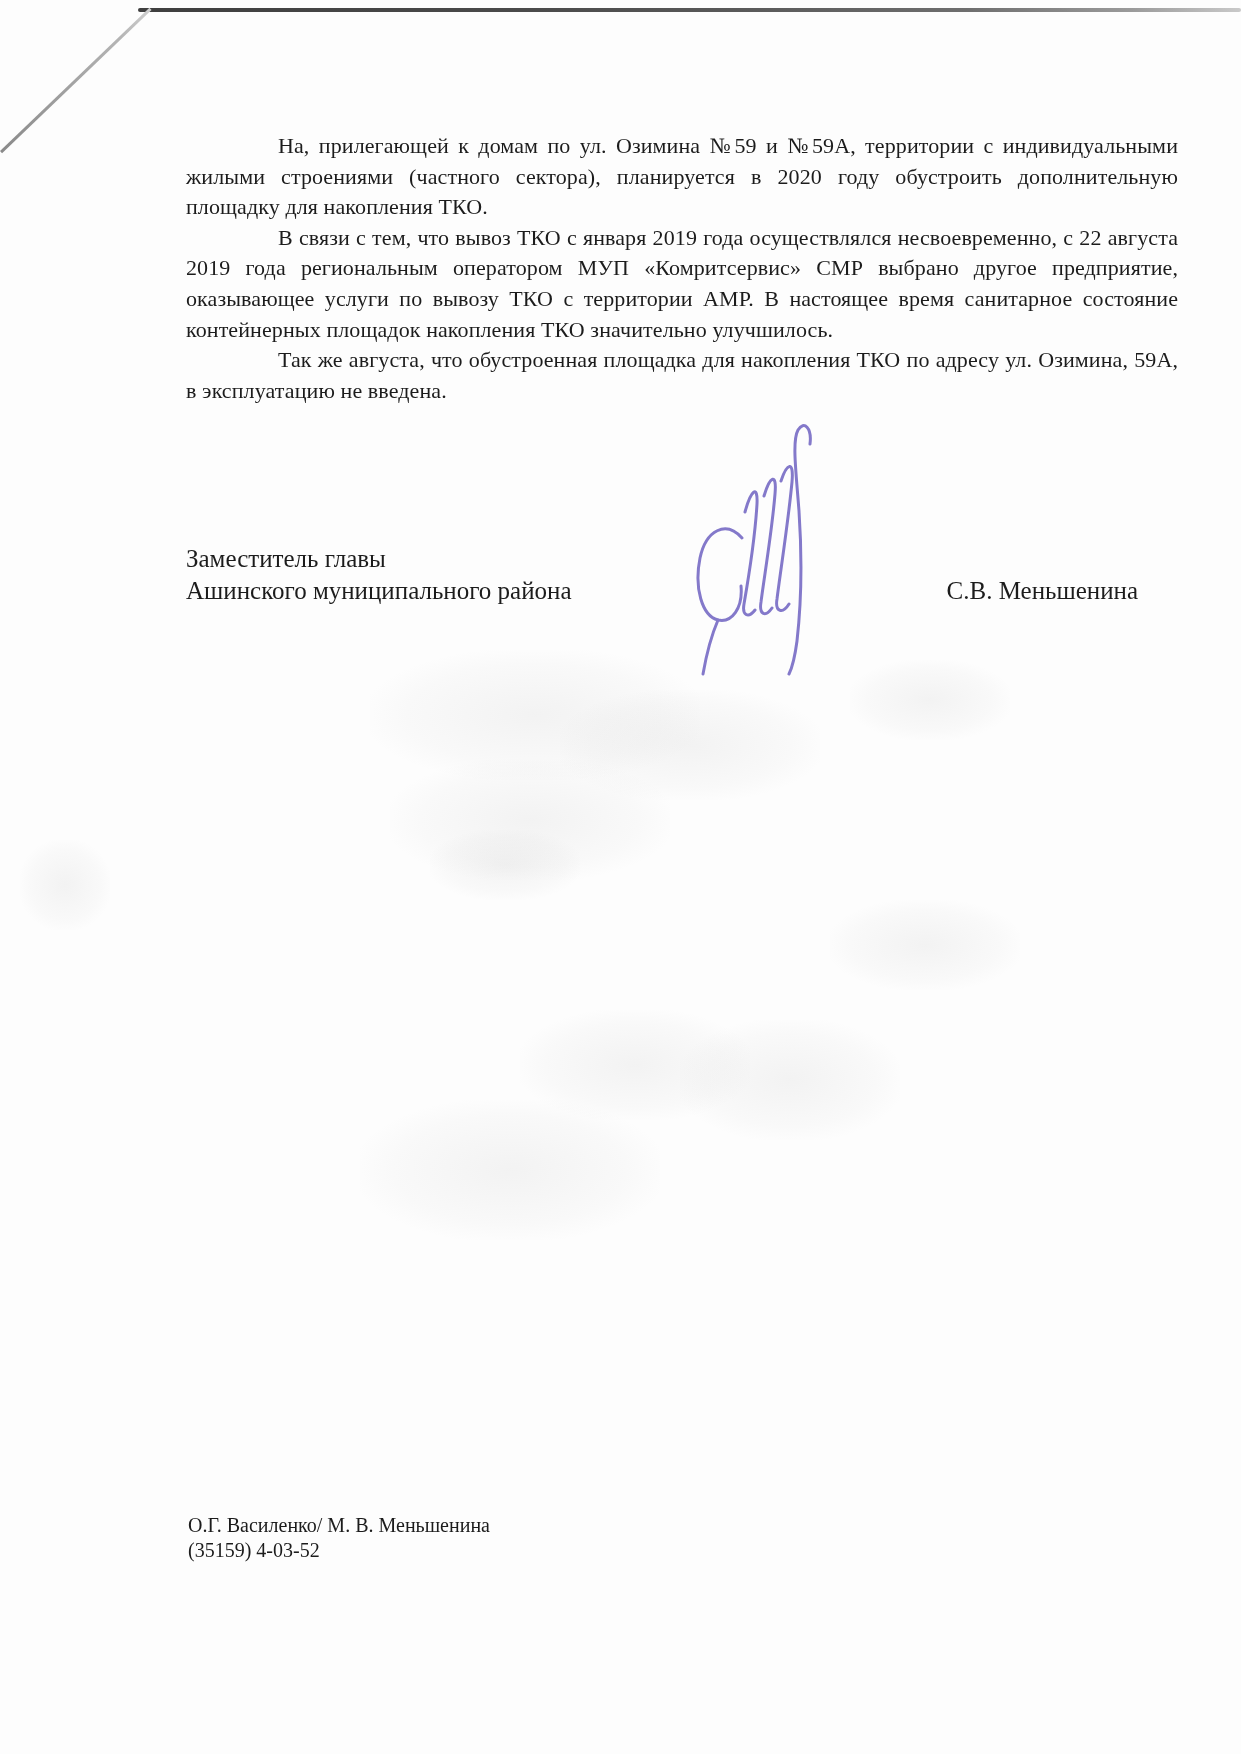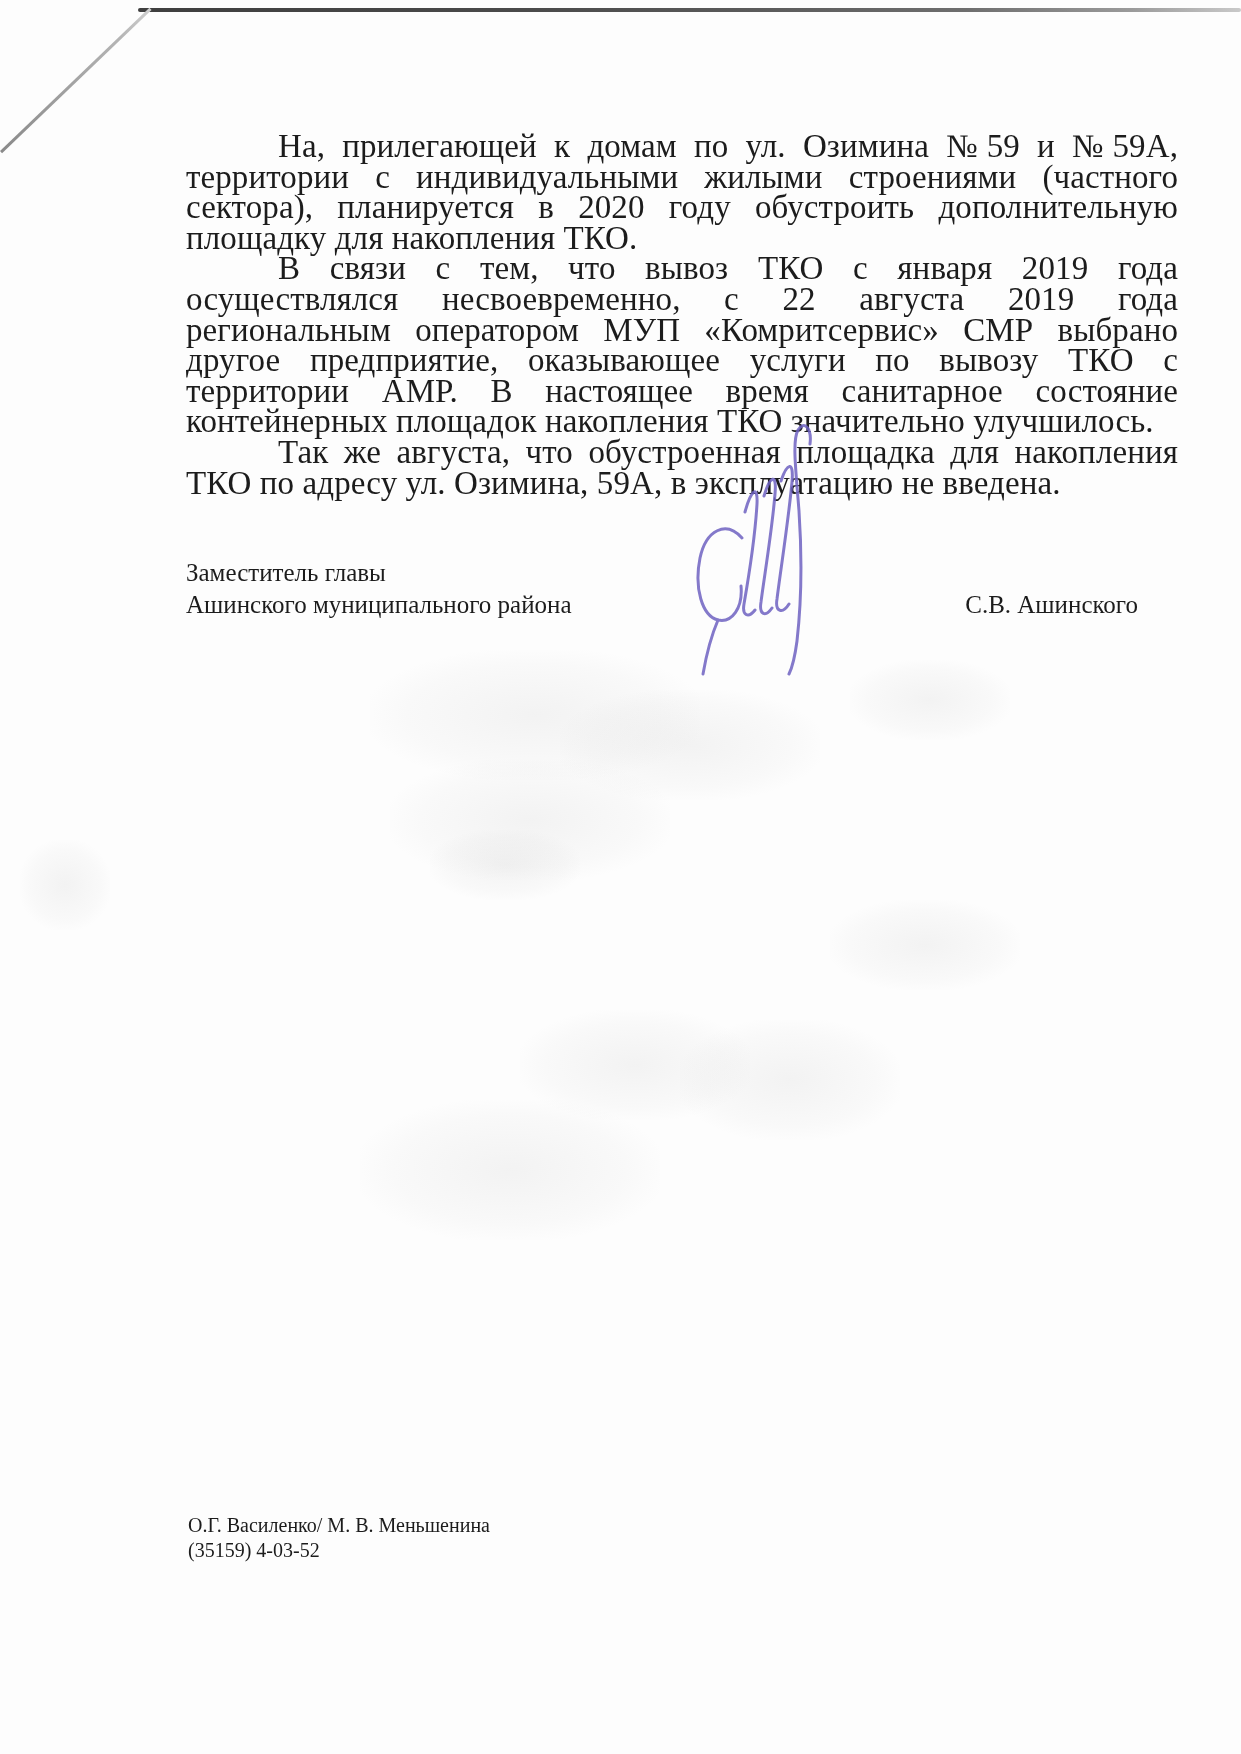--- a/index.html
+++ b/index.html
@@ -16,28 +16,28 @@
     border-radius:2px;
   }
   .corner-fold{
     position:absolute;left:0;top:151px;width:207px;height:3px;
     background:linear-gradient(to right,#8a8a8a 0%,#9f9f9f 40%,#b5b5b5 80%,#cfcfcf 100%);
     transform:rotate(-43.8deg);transform-origin:0 0;
   }
   
   .letter-text{
     position:absolute;left:186px;top:131px;width:992px;
-    font-size:33px;line-height:30.6px;text-align:justify;
+    font-size:22px;line-height:30.6px;text-align:justify;
     letter-spacing:0.1px;
   }
   .letter-text p{margin:0;text-indent:92px;text-align-last:left;}
   
   .sig-block{
     position:absolute;left:186px;top:543px;width:952px;
-    font-size:25px;line-height:31.5px;margin-top:14px;
+    font-size:25px;line-height:31.5px;
   }
   .sig-row{display:flex;justify-content:space-between;align-items:flex-start;}
   .sig-ink{position:absolute;left:652px;top:416px;width:180px;height:262px;}
   
   .footer{
     position:absolute;left:188px;top:1513px;
     font-size:20px;line-height:25px;font-family:Liberation Serif, serif;
   }
   .footer div{white-space:nowrap;}
   
@@ -86,20 +86,20 @@
     <path d="M129 65 C 135 47, 142 44, 140 66 C 136 108, 128 158, 125 183 C 123 195, 130 199, 137 188" stroke="#6f63c2"></path>
     <path d="M90 122 C 74 104, 54 114, 48 142 C 42 172, 50 200, 66 204 C 80 207, 91 192, 89 170" stroke="#6f63c2"></path>
     <path d="M66 204 C 60 218, 55 235, 51 258" stroke="#6f63c2"></path>
   </g>
 </svg>
 
 <div class="sig-block">
   <div>Заместитель главы</div>
   <div class="sig-row">
     <span>Ашинского муниципального района</span>
-    <span>С.В. Ашинского</span>
+    <span>С.В. Меньшенина</span>
   </div>
 </div>
 
 <div class="footer">
   <div>О.Г. Василенко/ М. В. Меньшенина</div>
   <div>(35159) 4-03-52</div>
 </div>
 
 </body></html>

